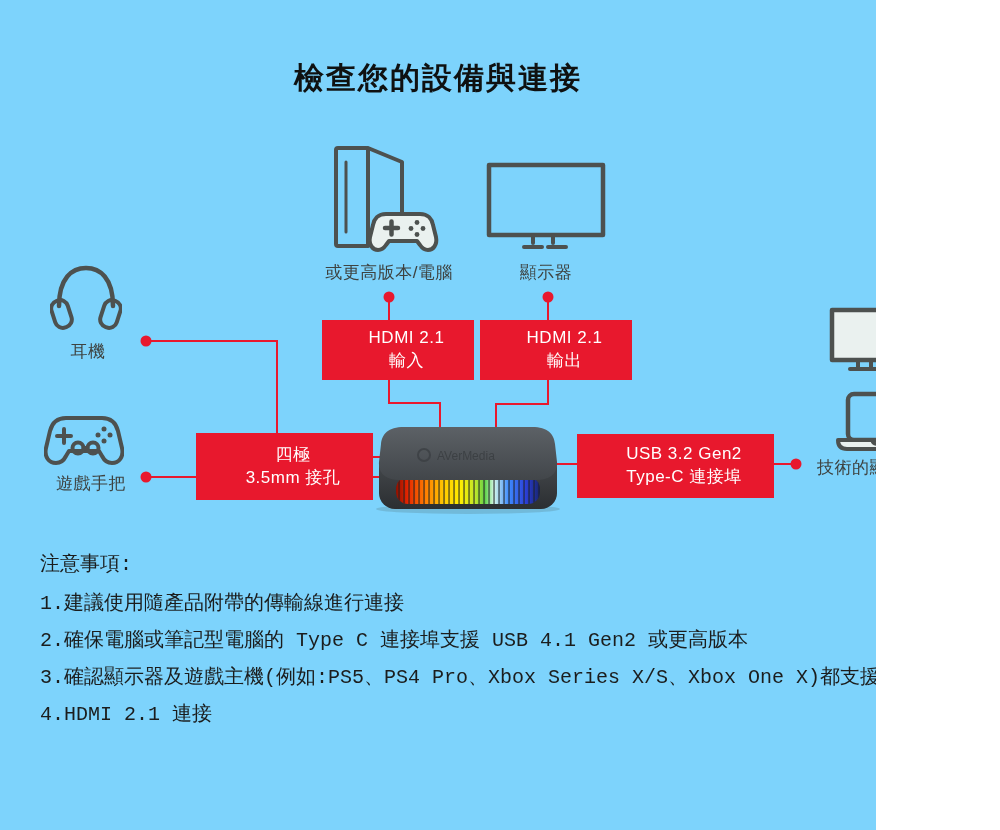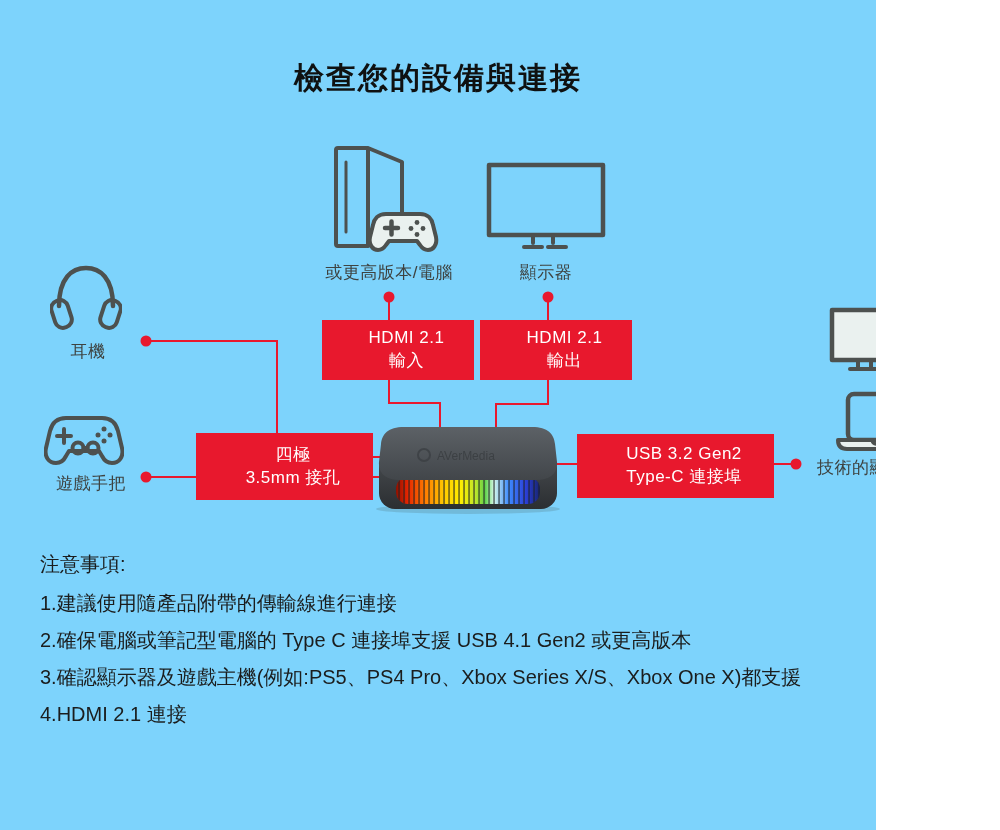--- a/index.html
+++ b/index.html
@@ -28,21 +28,21 @@
     font-size:17px;line-height:1.35;text-align:center;letter-spacing:0.5px;padding-left:17px;
   }
   #port-hdmi-in{left:322px;top:320px;width:135px;height:60px;}
   #port-hdmi-out{left:480px;top:320px;width:135px;height:60px;}
   #port-audio{left:196px;top:433px;width:160px;height:67px;}
   #port-usb{left:577px;top:434px;width:180px;height:64px;}
   .model{
     position:absolute;left:368px;top:516px;width:200px;text-align:center;
     font-size:21px;color:#565a5c;letter-spacing:1.5px;
   }
-  .notes{position:absolute;left:40px;top:553px;color:#1b1d1d;font-size:20px;}
+  .notes{position:absolute;left:40px;top:553px;color:#1b1d1d;font-size:20px;font-family:Liberation Mono, monospace;}
   .notes .heading{line-height:23px;margin-bottom:16px;}
   .notes .item{line-height:23px;margin-bottom:14px;white-space:nowrap;}
   .overlay{position:absolute;left:0;top:0;width:1000px;height:830px;}
 </style>
 </head>
 <body>
 
 <div class="stage">
 
   <svg class="overlay" viewBox="0 0 1000 830">

